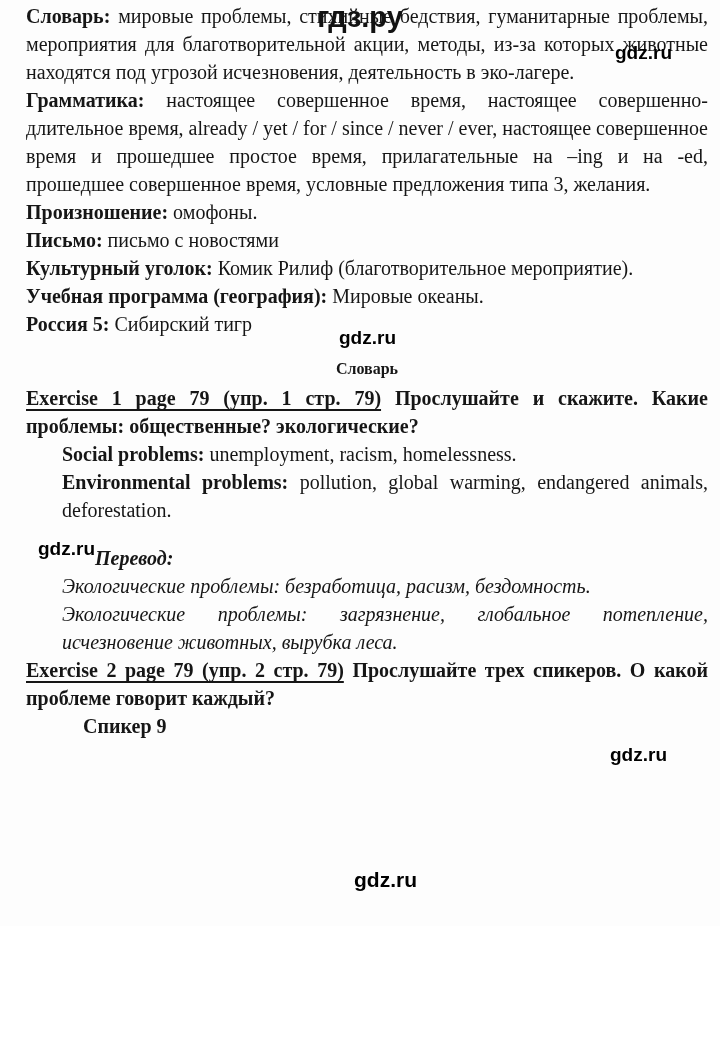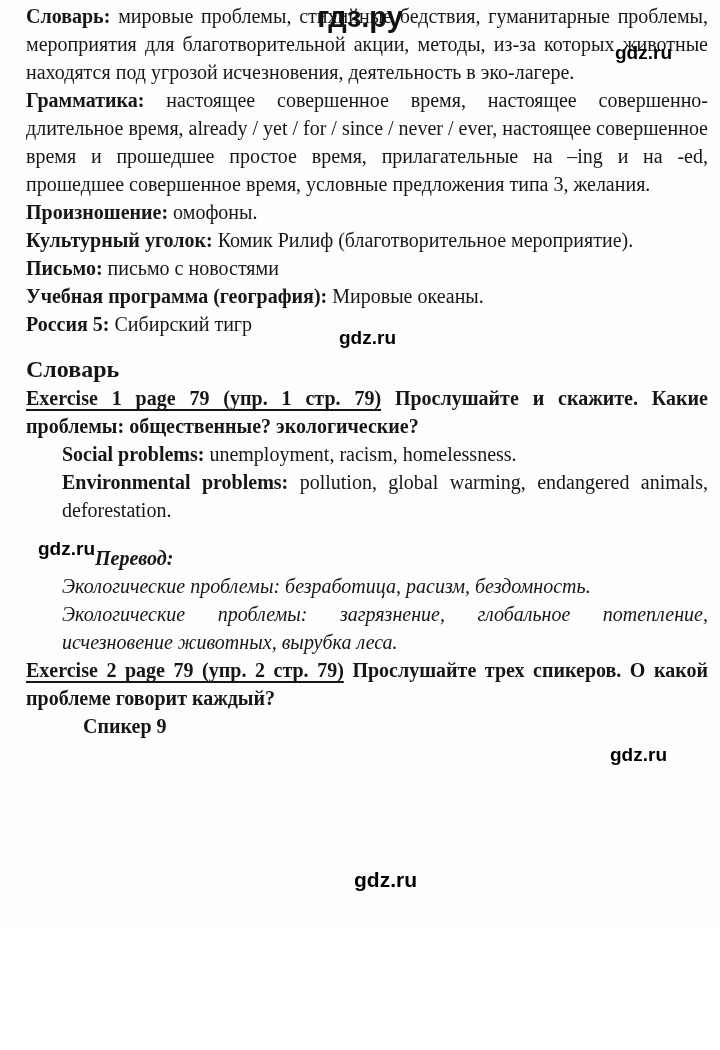--- a/index.html
+++ b/index.html
@@ -11,21 +11,21 @@
   }
   .site-logo {
     position:absolute; top:1px; left:0; right:0; text-align:center;
     font-family:"Liberation Sans", sans-serif; font-weight:700; font-size:29px;
     color:#121212;
   }
   .titles { margin-top:42px; text-align:center; font-weight:700; font-size:24px; line-height:34px; }
   .content { padding:2px 12px 0 26px; font-size:20px; line-height:28px; }
   .just { text-align:justify; }
   .lbl { font-weight:700; }
-  .center-head { text-align:left; font-weight:700; font-size:24px; line-height:30px; }
+  .center-head { text-align:center; font-weight:700; font-size:16px; line-height:30px; }
   .sec-gap { margin-top:16px; }
   .uref { font-weight:700; text-decoration:underline; text-decoration-thickness:2px; text-underline-offset:4px; }
   .task { font-weight:700; }
   .answer-block { margin-left:36px; }
   .trans-label { margin-top:20px; margin-left:36px; text-indent:33px; }
   .trans-label i { font-weight:700; }
   .italic-block p { font-style:italic; }
   .ex2 { }
   .speaker { margin-left:57px; font-weight:700; }
   .wm {
@@ -58,23 +58,23 @@
 
   <div class="content">
 
     <p class="just"><span class="lbl">Словарь:</span> <span>мировые проблемы, стихийные бедствия, гуманитарные проблемы, мероприятия для благотворительной акции, методы, из-за которых животные  находятся под угрозой исчезновения, деятельность в эко-лагере.</span></p>
 
     <p class="just"><span class="lbl">Грамматика:</span> <span>настоящее совершенное время, настоящее совершенно-длительное время, already / yet / for / since / never / ever, настоящее совершенное время и прошедшее простое время, прилагательные на –ing и на -ed, прошедшее совершенное время, условные предложения типа 3, желания.</span></p>
 
 
     <p class="just"><span class="lbl">Произношение:</span> <span>омофоны.</span></p>
 
+    <p class="just"><span class="lbl">Письмо:</span> <span>письмо с новостями</span></p>
+
     <p class="just"><span class="lbl">Культурный уголок:</span> <span>Комик Рилиф (благотворительное мероприятие).</span></p>
-
-    <p class="just"><span class="lbl">Письмо:</span> <span>письмо с новостями</span></p>
 
     <p class="just"><span class="lbl">Учебная программа (география):</span> <span>Мировые океаны.</span></p>
 
     <p class="just"><span class="lbl">Россия 5:</span> <span>Сибирский тигр</span></p>
 
     <div class="center-head sec-gap">Словарь</div>
 
     <p class="just"><span class="uref">Exercise 1 page 79 (упр. 1 стр. 79)</span> <span class="task">Прослушайте и скажите. Какие проблемы: общественные? экологические?</span></p>
 
     <div class="answer-block">

